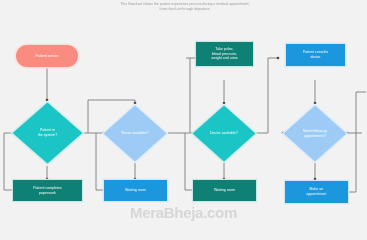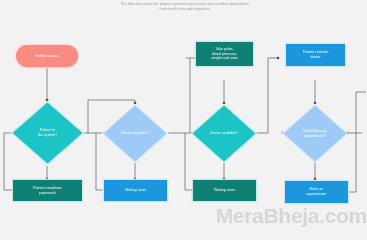--- a/index.html
+++ b/index.html
@@ -75,22 +75,22 @@
     color: #ffffff;
     font-size: 3.5px;
     line-height: 1.3;
     letter-spacing: 0.05px;
     padding: 0 8px;
   }
   .watermark {
     position: absolute;
     left: 0; top: 204px;
     width: 367px;
-    text-align: right;
-    font-size: 21px;
+    text-align: center;
+    font-size: 15px;
     font-weight: bold;
     color: rgba(176,176,176,0.42);
     letter-spacing: -0.3px;
     user-select: none;
     pointer-events: none;
   }
 </style>
 </head>
 <body>
 

